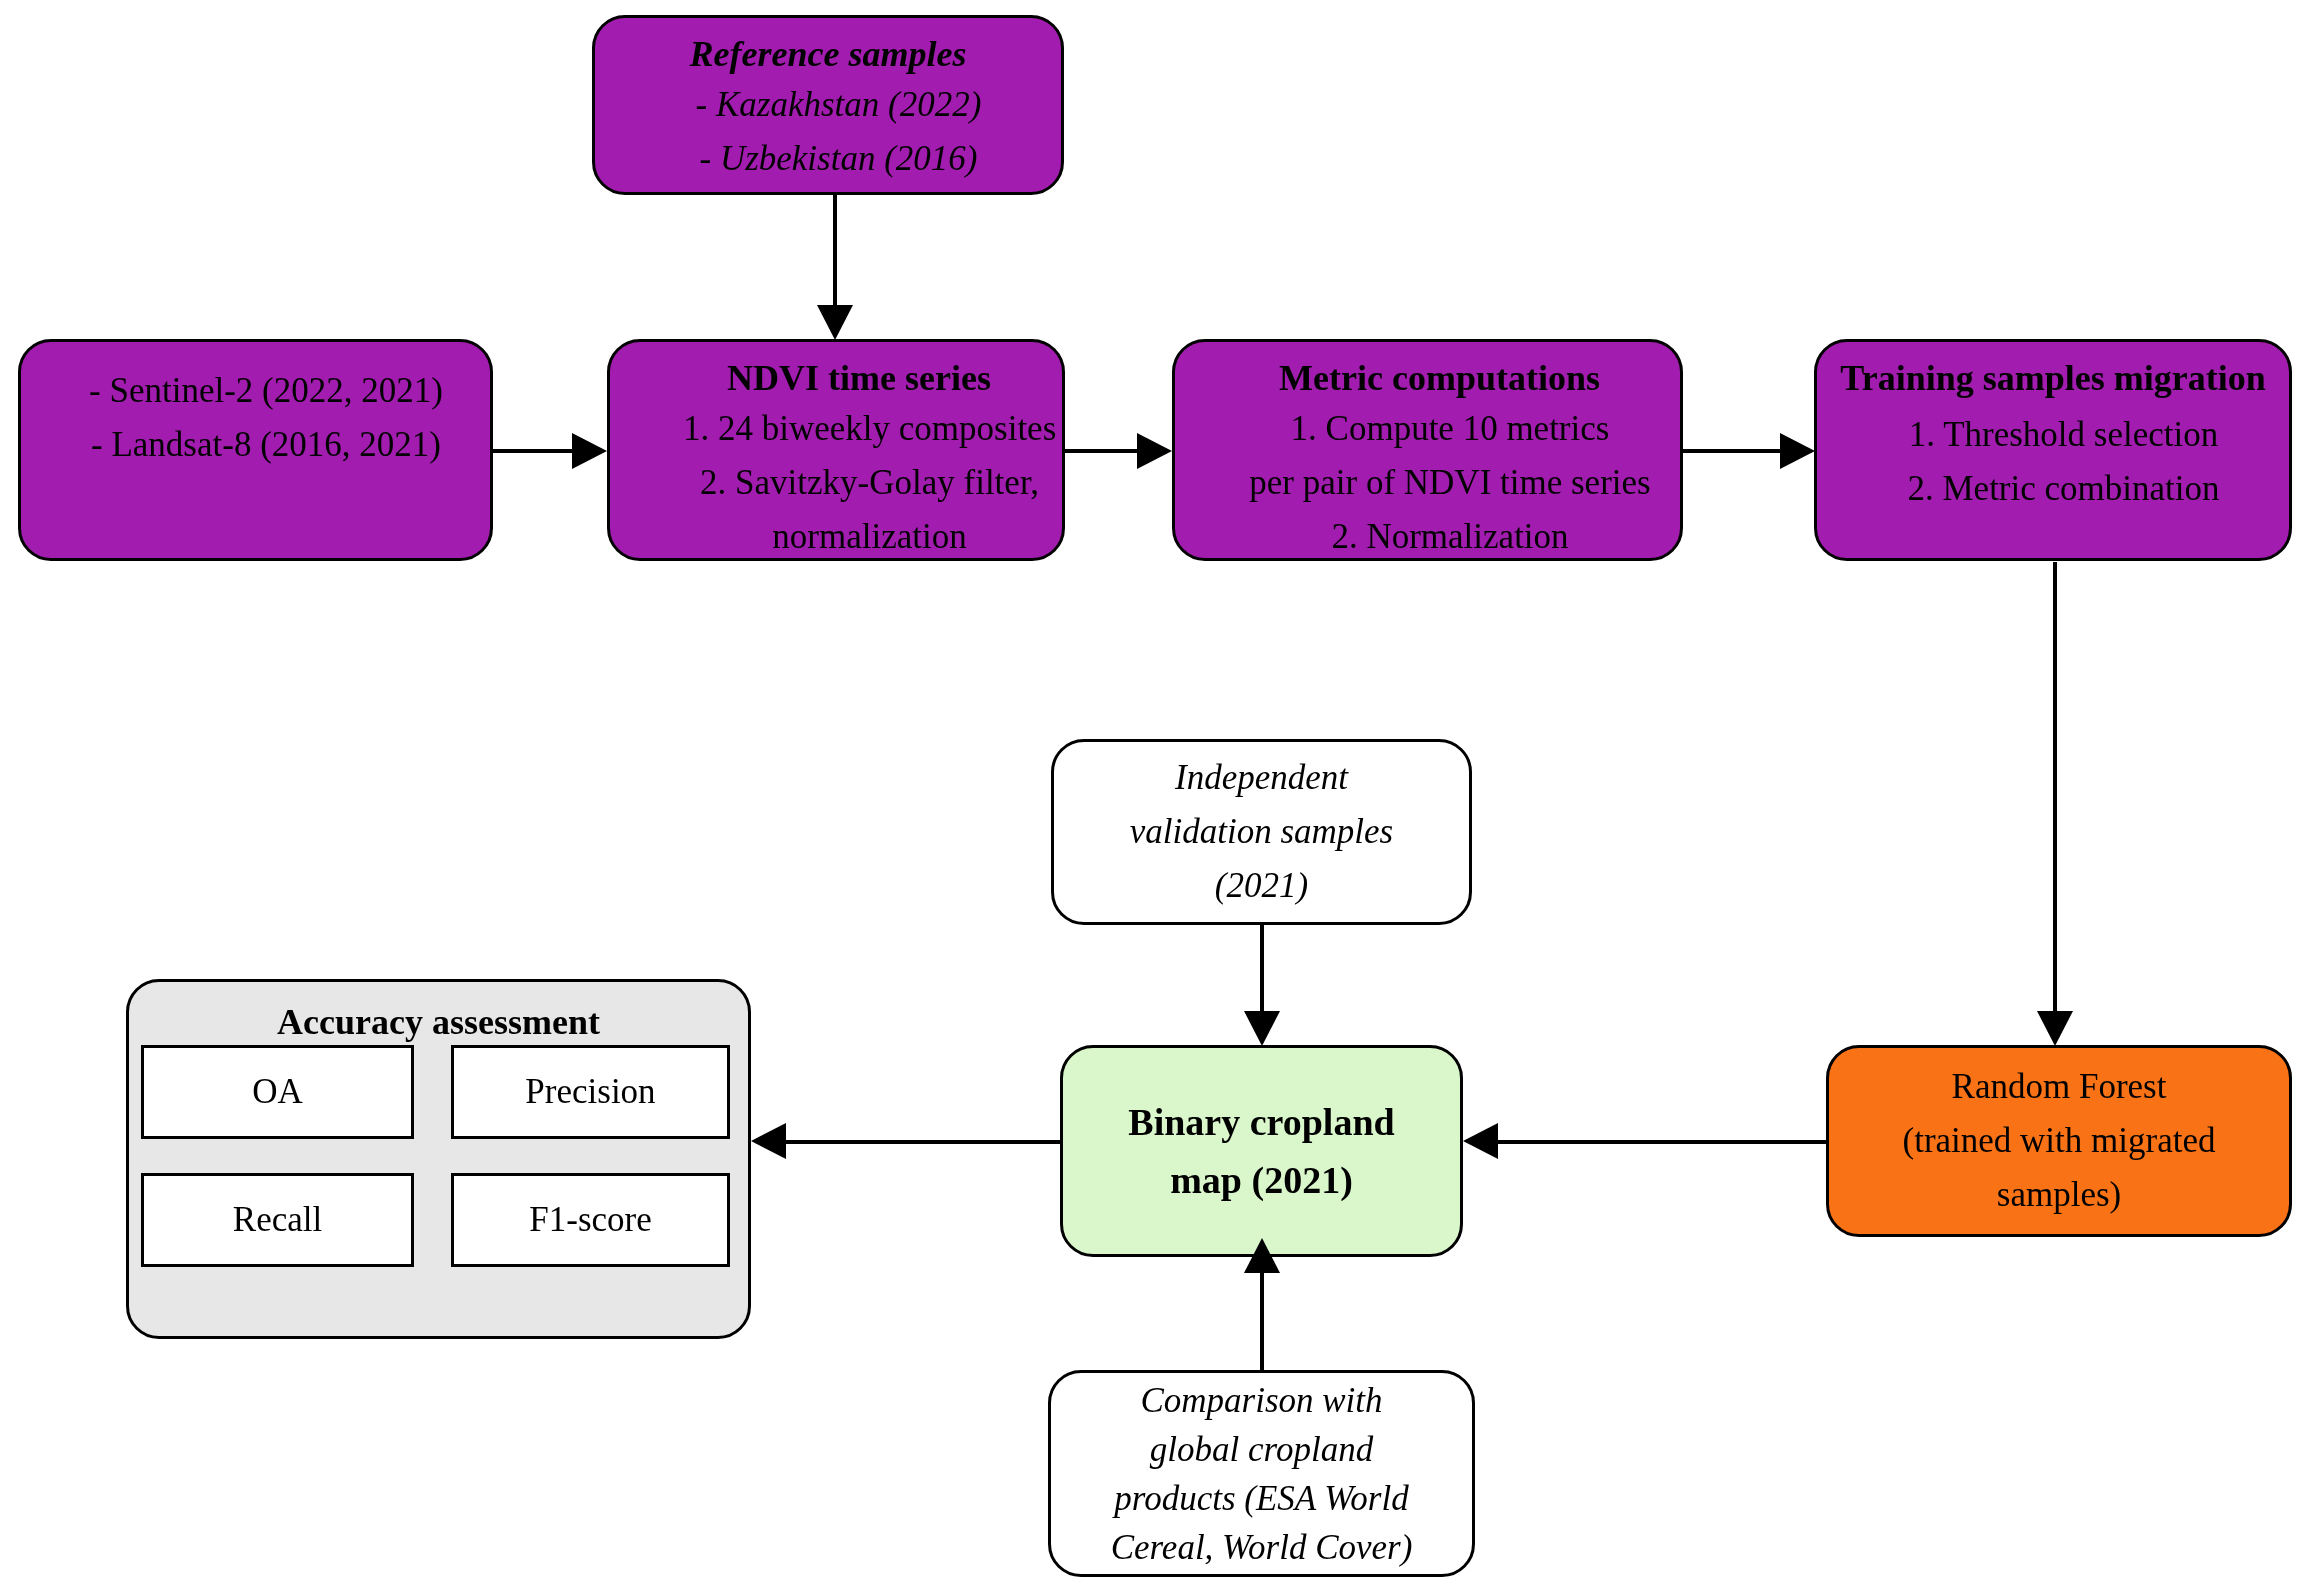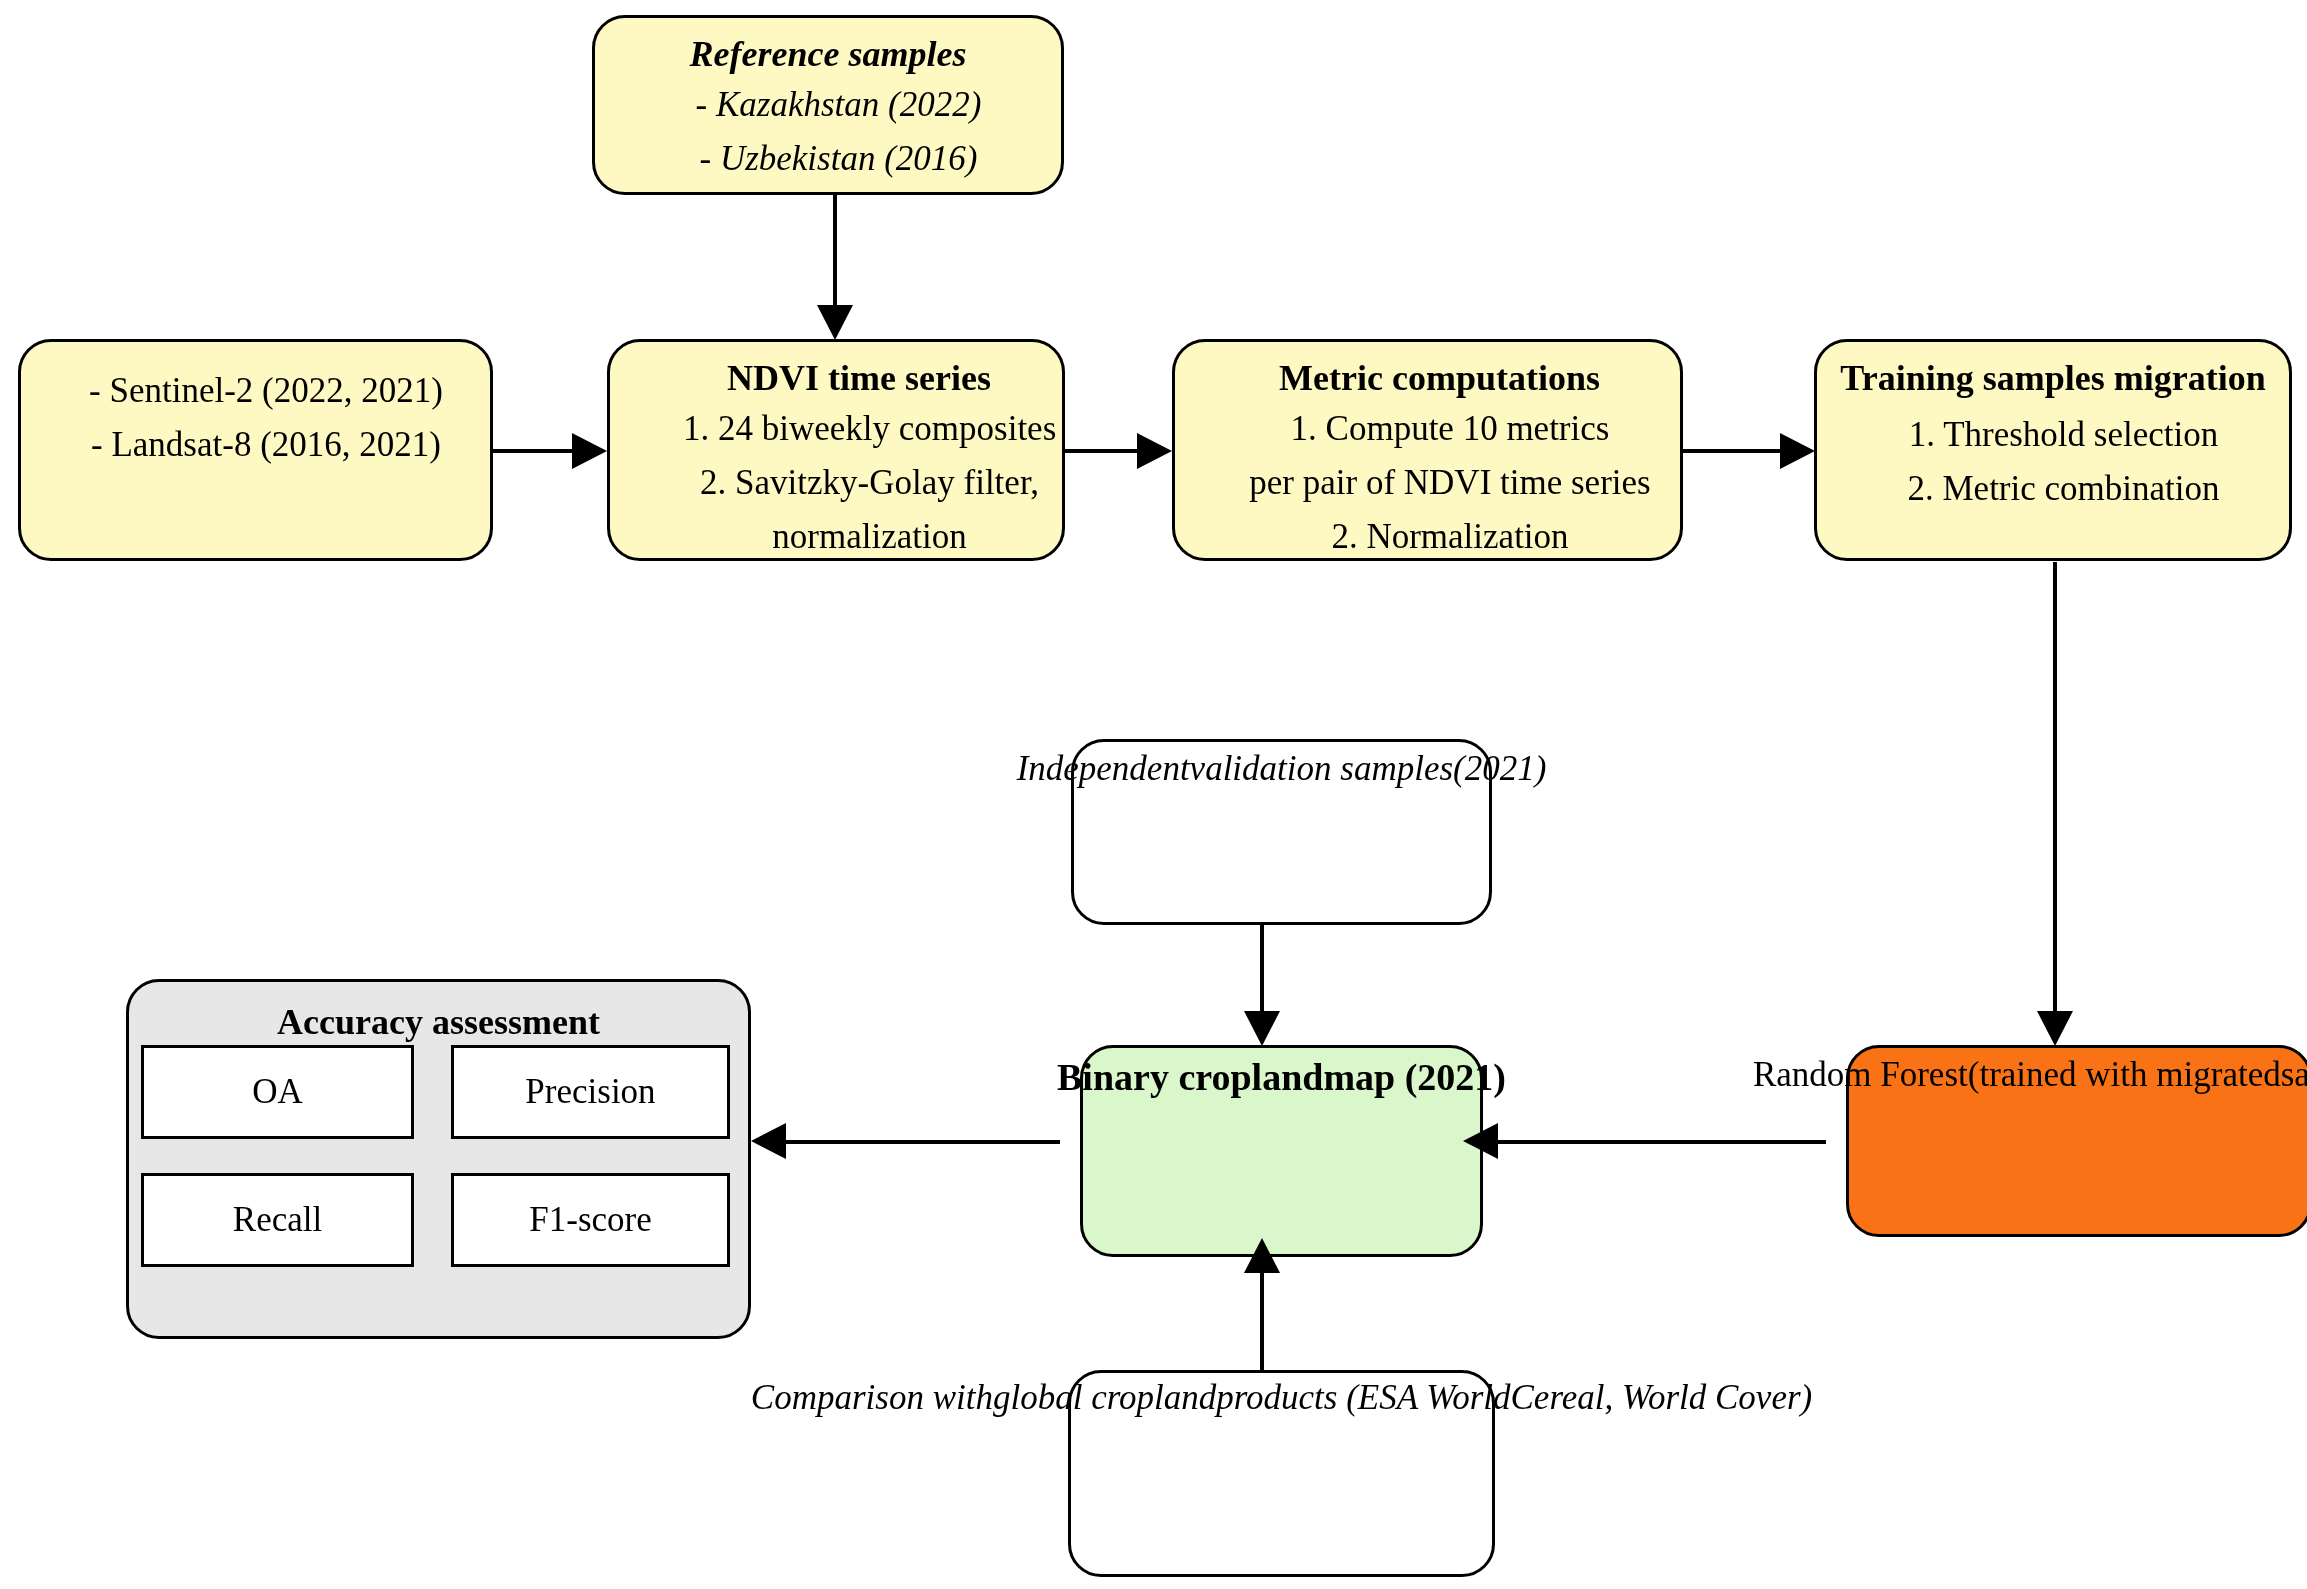--- a/index.html
+++ b/index.html
@@ -16,21 +16,21 @@
     position: relative;
     width: 2307px;
     height: 1589px;
     background: #ffffff;
   }
   .box {
     position: absolute;
     box-sizing: border-box;
     border: 3.6px solid #000;
     border-radius: 33px;
-    background: #fef9c3;
+    background: #a21caf;
   }
   .box .title {
     font-size: 36px;
     font-weight: bold;
     line-height: 47px;
     text-align: center;
     padding-top: 13.2px;
   }
   .box .item {
     font-size: 35px;
@@ -40,24 +40,23 @@
     padding-right: 6px;
     white-space: nowrap;
   }
   .centerbox {
     position: absolute;
     box-sizing: border-box;
     border: 3.6px solid #000;
     border-radius: 33px;
     background: #ffffff;
     display: flex;
-    flex-direction: row;
+    flex-direction: column;
     justify-content: center;
-    align-items: flex-start;
-    margin-left: 20px;
+    align-items: center;
   }
   .centerbox .line {
     font-size: 35px;
     line-height: 54px;
     text-align: center;
     white-space: nowrap;
   }
   .italic { font-style: italic; }
   .bold-italic { font-style: italic; font-weight: bold; }
   .green-box { background: #d9f7ca; }

